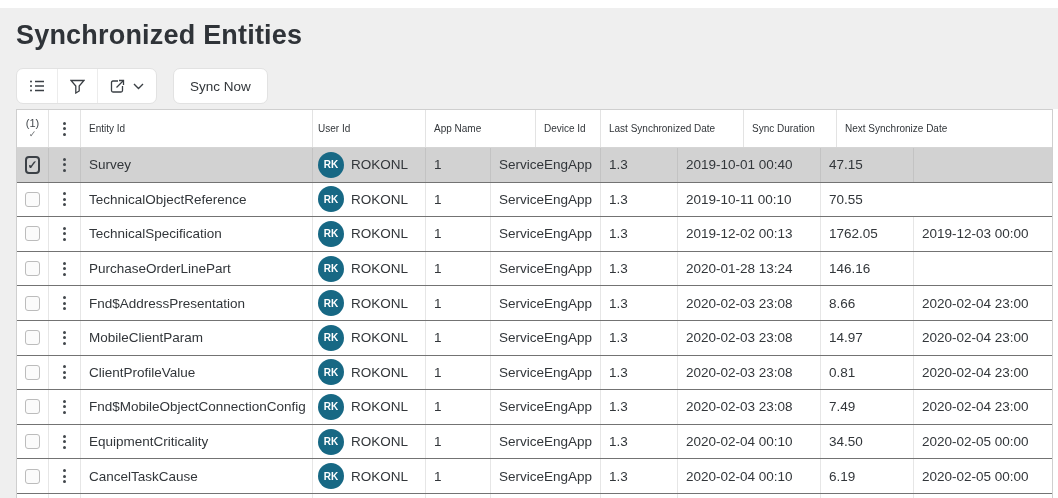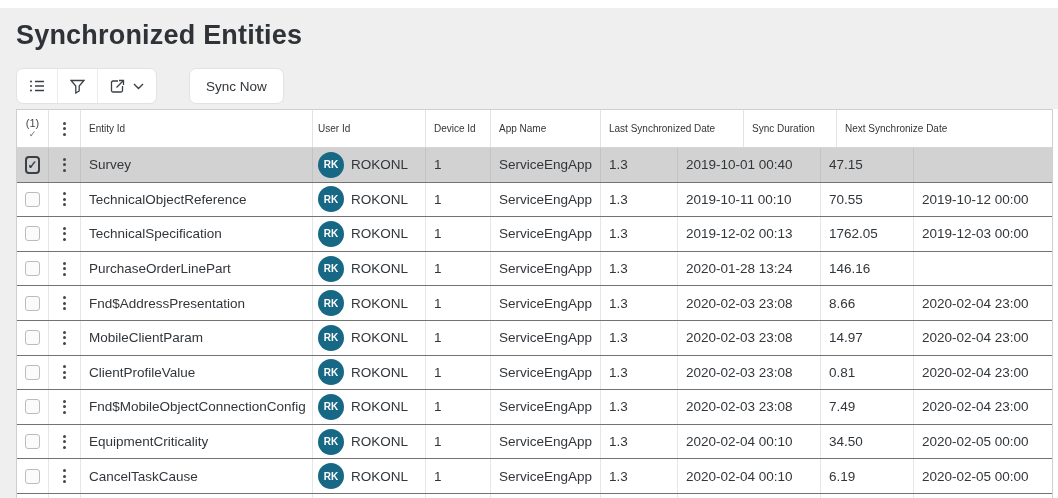--- a/index.html
+++ b/index.html
@@ -13,21 +13,21 @@
   }
   .topstrip { height:8px; background:#ffffff; }
   .page-title {
     margin:12px 16px 0;
     font-size:27px;
     font-weight:700;
     color:#2f3338;
     letter-spacing:.2px;
   }
   
-  .toolbar { margin:17px 16px 0; display:flex; align-items:center; gap:32px; height:36px; }
+  .toolbar { margin:17px 16px 0; display:flex; align-items:center; gap:16px; height:36px; }
   .btn-group {
     display:flex; align-items:stretch; height:36px;
     background:#fff; border:1px solid #e2e2e2; border-radius:7px;
     overflow:hidden;
   }
   .icon-btn {
     display:flex; align-items:center; justify-content:center;
     padding:0 12px; background:transparent; border:none; cursor:pointer;
     border-right:1px solid #ececec; color:#3a3f44;
   }
@@ -164,22 +164,22 @@
     </div>
     <div class="th col-kebab">
       <span class="kebab">
           <i></i>
           <i></i>
           <i></i>
         </span>
     </div>
     <div class="th col-entity">Entity Id</div>
     <div class="th col-user">User Id</div>
+    <div class="th col-app">App Name</div>
     <div class="th col-device">Device Id</div>
-    <div class="th col-app">App Name</div>
     <div class="th col-last">Last Synchronized Date</div>
     <div class="th col-dur">Sync Duration</div>
     <div class="th col-next">Next Synchronize Date</div>
   </div>
   <div>
       <div class="tr selected">
     <div class="td col-check">
       <span class="cb checked"></span>
     </div>
     <div class="td col-kebab">
@@ -244,23 +244,20 @@
           <span>ServiceEngApp</span>
         </div>
     <div class="td col-ver">
           <span>1.3</span>
         </div>
     <div class="td col-last">
           <span>2019-10-11 00:10</span>
         </div>
     <div class="td col-dur">
           <span>70.55</span>
-        </div>
-    <div class="td col-next">
-          <span>2019-10-12 00:00</span>
         </div>
   </div>
       <div class="tr">
     <div class="td col-check">
       <span class="cb"></span>
     </div>
     <div class="td col-kebab">
       <span class="kebab">
             <i></i>
             <i></i>

